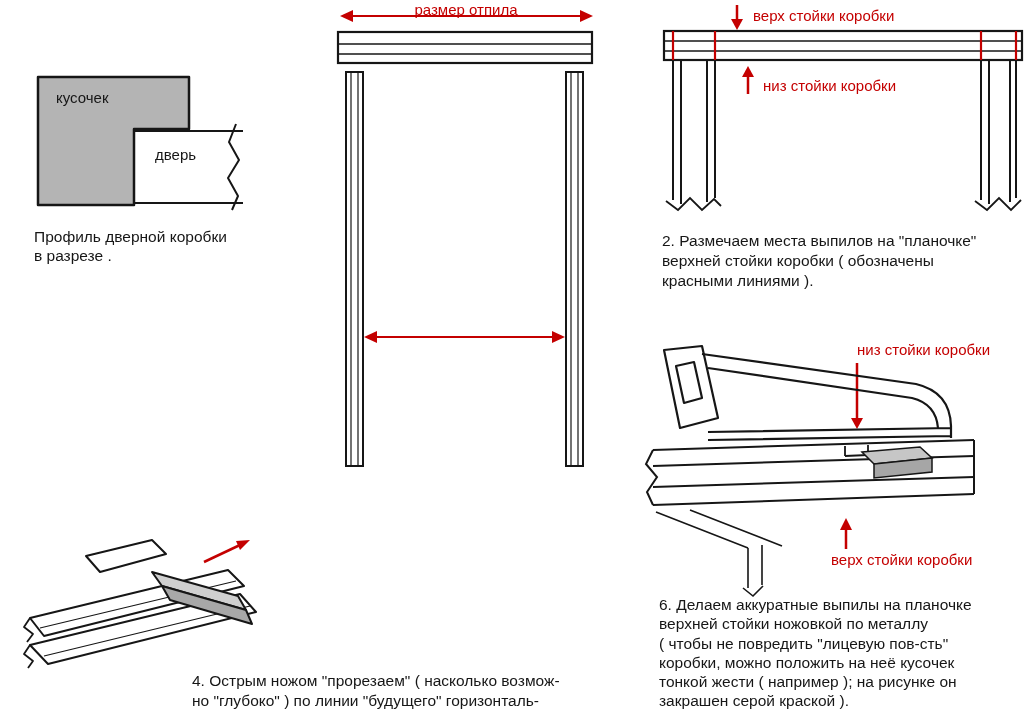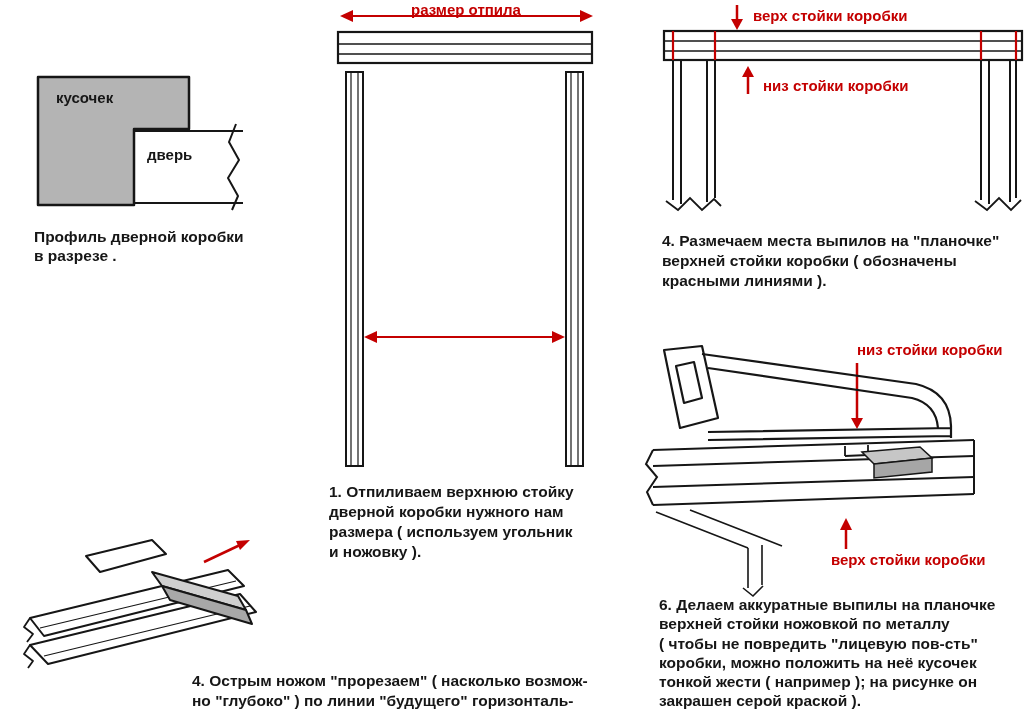--- a/index.html
+++ b/index.html
@@ -1,21 +1,21 @@
 <!DOCTYPE html>
 <html><head>
 <meta charset="utf-8">
 <style>
   html,body{margin:0;padding:0;background:#ffffff;}
   .canvas{
     position:relative;width:1024px;height:712px;background:#ffffff;overflow:hidden;
     font-family:"Liberation Sans", sans-serif;
   }
   .canvas svg{position:absolute;left:0;top:0;}
-  .txt{position:absolute;font-weight:bold;white-space:pre-line;line-height:20px;}
+  .txt{position:absolute;font-weight:normal;white-space:pre-line;line-height:20px;}
   .ink{color:#161616;}
   .red{color:#c40000;}
   .s15{font-size:15px;}
   .s16{font-size:15.5px;}
   .center{text-align:center;}
 </style>
 </head>
 <body>
 
 <div class="canvas">
@@ -126,33 +126,29 @@
         <polygon points="152,572 238,596 246,610 162,586" fill="#d0d0d0"></polygon>
         <polygon points="162,586 246,610 252,624 170,600" fill="#a8a8a8"></polygon>
       </g>
 
       <line x1="204" y1="562" x2="240" y2="545" stroke="#c40000" stroke-width="2.5"></line>
       <polygon points="250,540 240,550 236,541" fill="#c40000" stroke="none"></polygon>
     </g>
   </svg>
 
   <div class="txt ink s15" style="left:56px;top:88px;">кусочек</div>
-  <div class="txt ink s15" style="left:147px;top:145px;">дверь</div>
+  <div class="txt ink s15" style="left:155px;top:145px;">дверь</div>
   <div class="txt ink s16" style="left:34px;top:227px;line-height:19px;">Профиль дверной коробки
 в разрезе .</div>
 
   <div class="txt red s15 center" style="left:388px;top:0px;width:156px;">размер отпила</div>
-  <div class="txt ink s16" style="left:329px;top:482px;">1. Отпиливаем верхнюю стойку
-дверной коробки нужного нам
-размера ( используем угольник
-и ножовку ).</div>
 
   <div class="txt red s15" style="left:753px;top:6px;">верх стойки коробки</div>
   <div class="txt red s15" style="left:763px;top:76px;">низ стойки коробки</div>
-  <div class="txt ink s16" style="left:662px;top:231px;">4. Размечаем места выпилов на "планочке"
+  <div class="txt ink s16" style="left:662px;top:231px;">2. Размечаем места выпилов на "планочке"
 верхней стойки коробки ( обозначены
 красными линиями ).</div>
 
   <div class="txt red s15" style="left:857px;top:340px;">низ стойки коробки</div>
   <div class="txt red s15" style="left:831px;top:550px;">верх стойки коробки</div>
   <div class="txt ink s16" style="left:659px;top:595px;line-height:19.3px;">6. Делаем аккуратные выпилы на планочке
 верхней стойки ножовкой по металлу
 ( чтобы не повредить "лицевую пов-сть"
 коробки, можно положить на неё кусочек
 тонкой жести ( например ); на рисунке он

